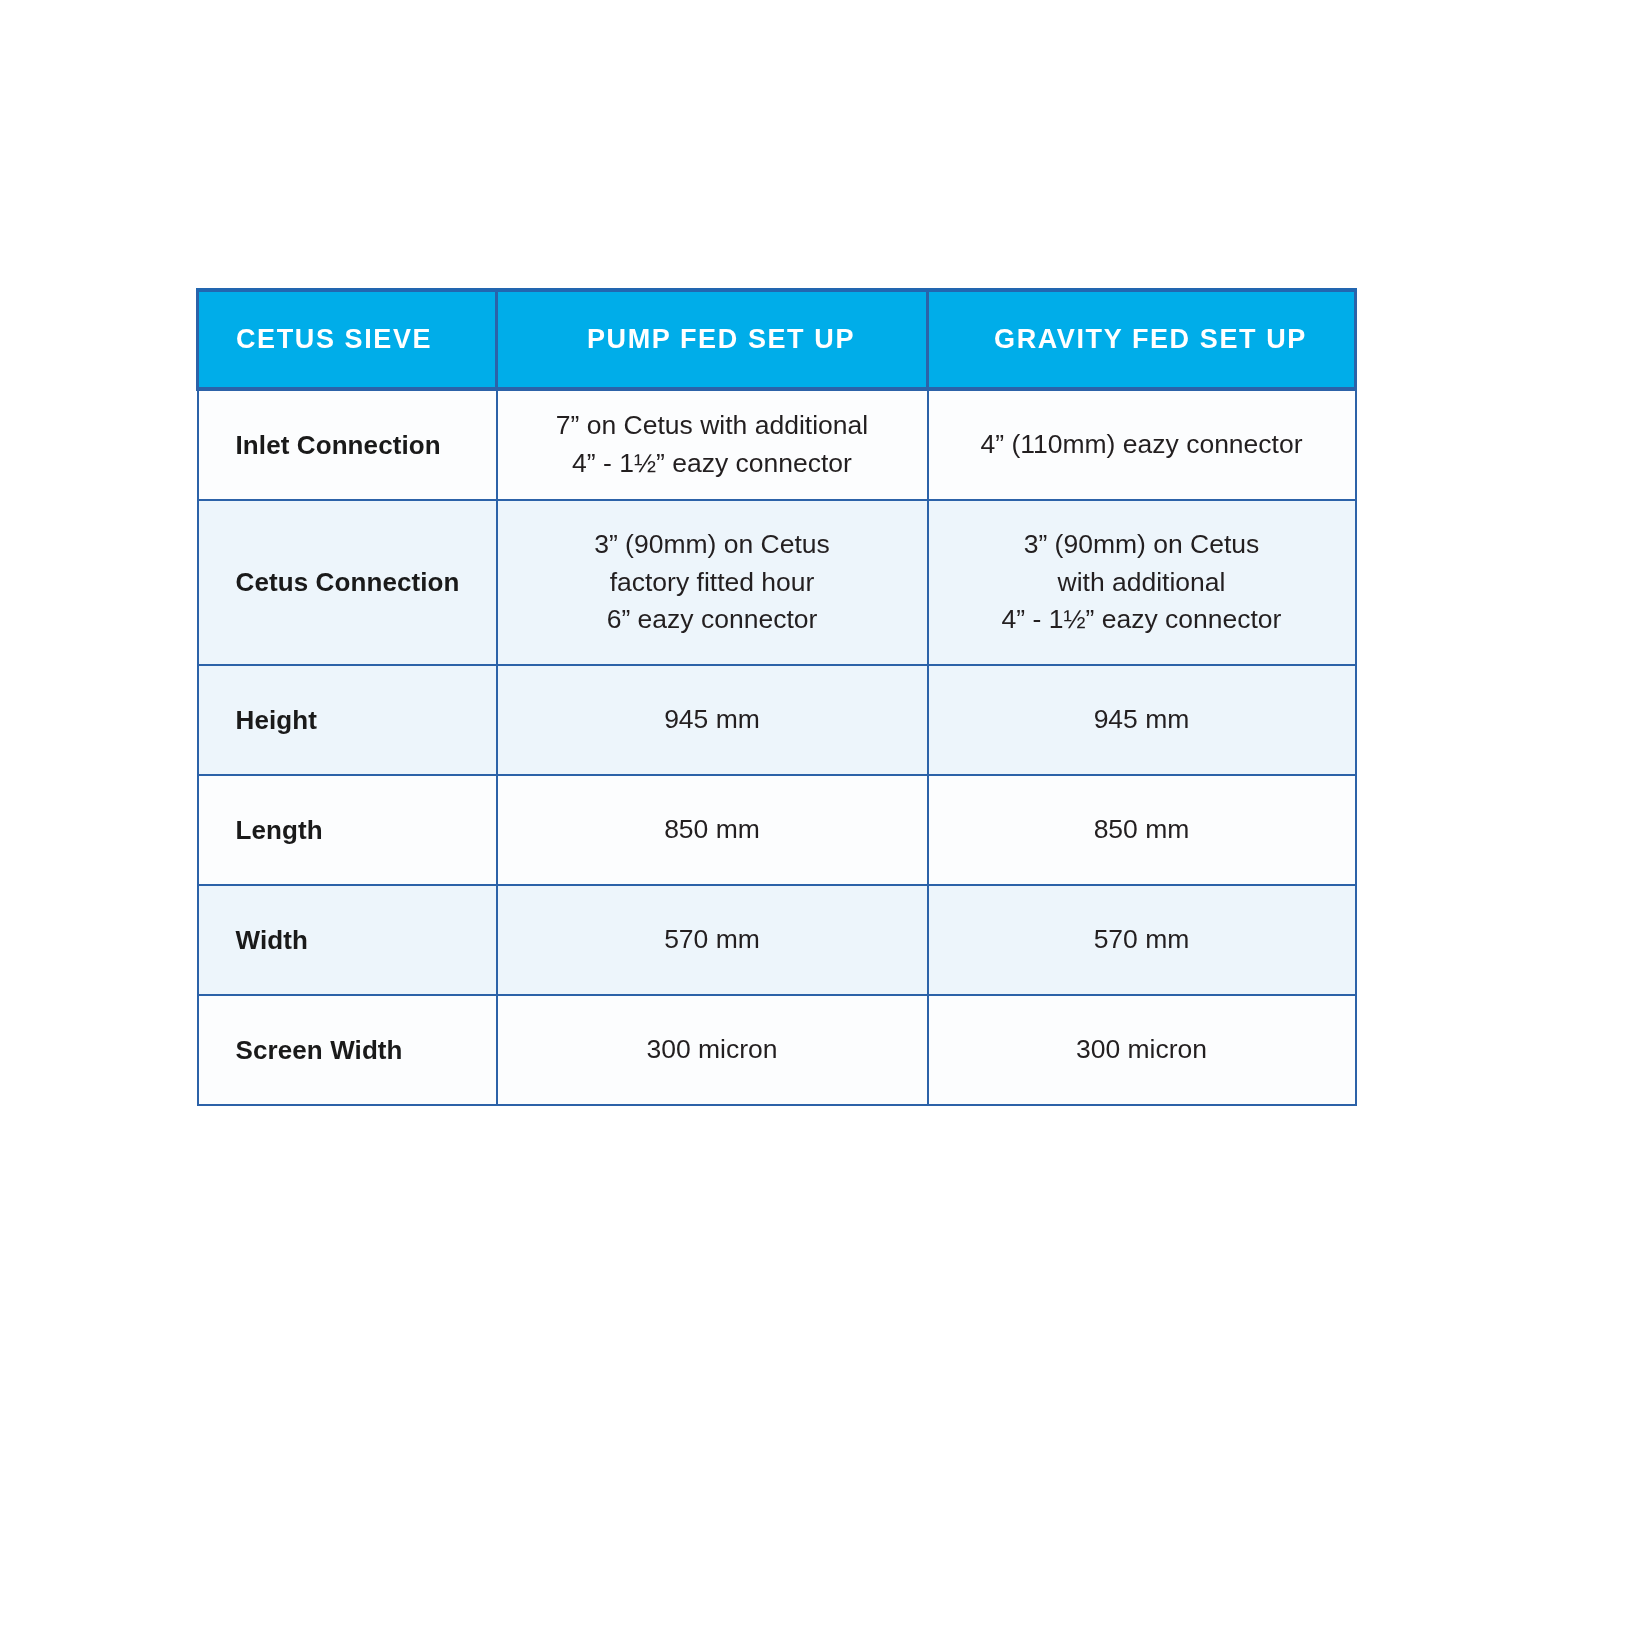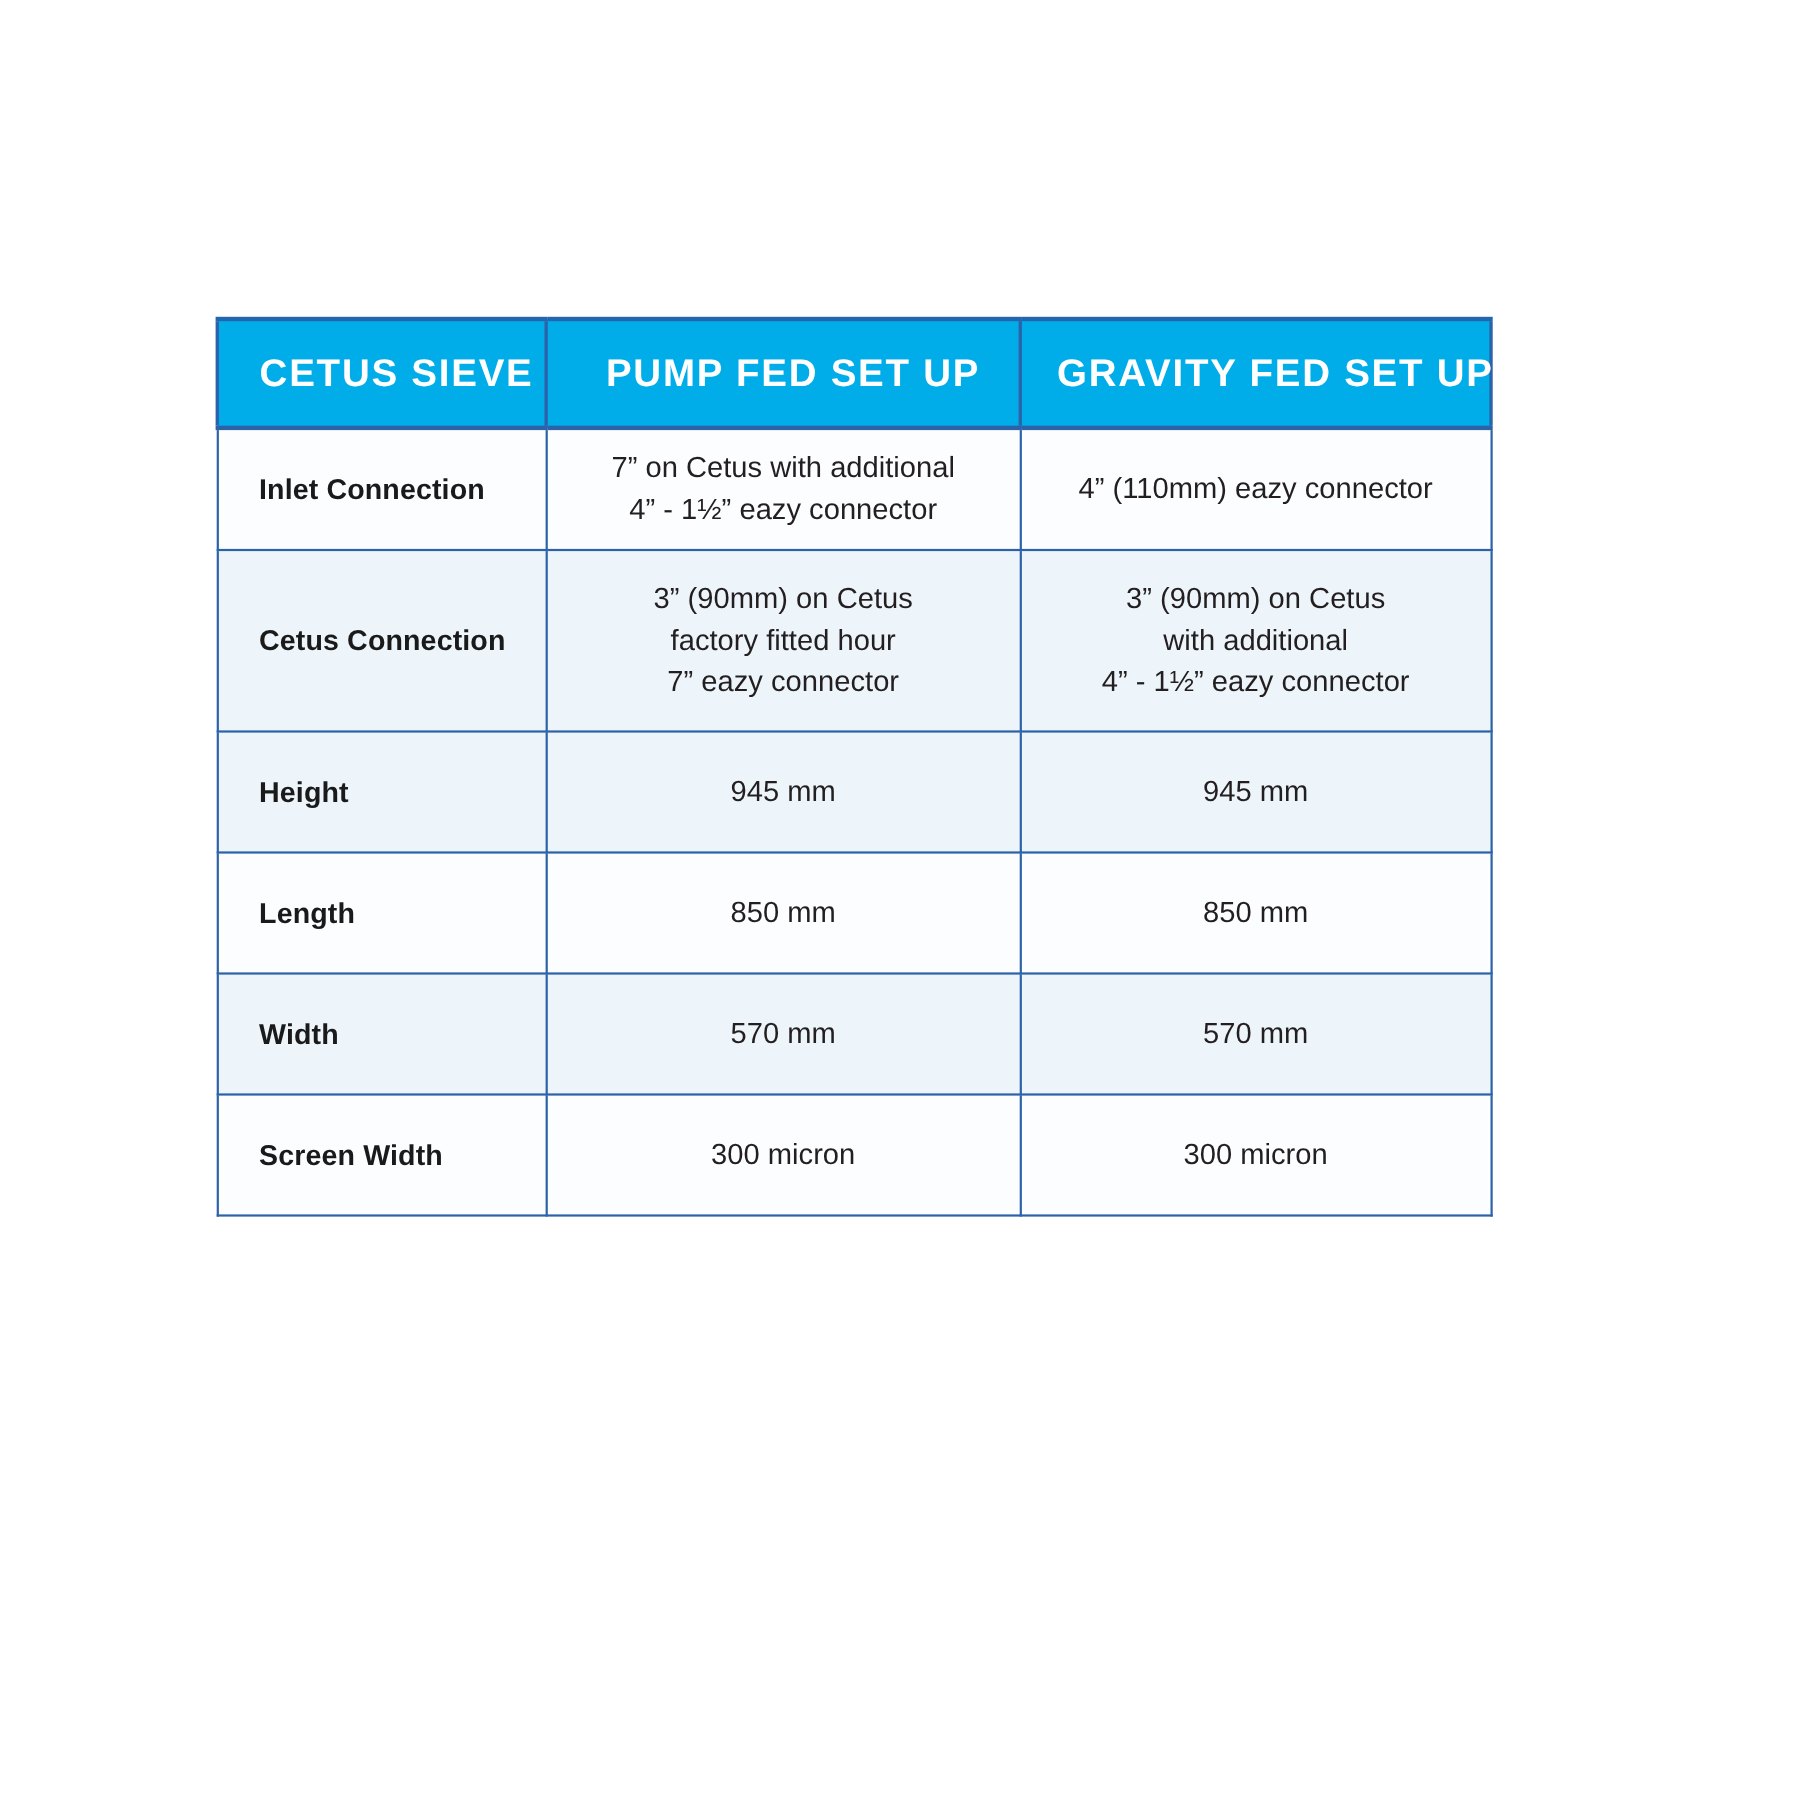--- a/index.html
+++ b/index.html
@@ -44,21 +44,21 @@
   thead tr.header-row th {
     background: #00ADE9;
     color: #ffffff;
     height: 95px;
     padding: 0 14px;
     border-right: 3px solid #2C62A8;
     border-top: 4px solid #2266B0;
     border-bottom: 4px solid #2C62A8;
     font-family: "Liberation Sans Narrow", "Liberation Sans", "DejaVu Sans Condensed", sans-serif;
     font-weight: bold;
-    font-size: 35px;
+    font-size: 27px;
     letter-spacing: 1.6px;
     text-transform: uppercase;
     vertical-align: middle;
     white-space: nowrap;
   }
   thead tr.header-row th.th-label {
     text-align: left;
     padding-left: 37px;
     border-left: 3px solid #2C62A8;
   }
@@ -131,21 +131,21 @@
             </td>
             <td class="cell-value">
               <span class="val-line">4” (110mm) eazy connector</span>
             </td>
           </tr>
           <tr class="row-tint h-3">
             <td class="cell-label">Cetus Connection</td>
             <td class="cell-value">
               <span class="val-line">3” (90mm) on Cetus</span>
               <span class="val-line">factory fitted hour</span>
-              <span class="val-line">7” eazy connector</span>
+              <span class="val-line">6” eazy connector</span>
             </td>
             <td class="cell-value">
               <span class="val-line">3” (90mm) on Cetus</span>
               <span class="val-line">with additional</span>
               <span class="val-line">4” - 1½” eazy connector</span>
             </td>
           </tr>
           <tr class="row-tint h-5">
             <td class="cell-label">Height</td>
             <td class="cell-value">

